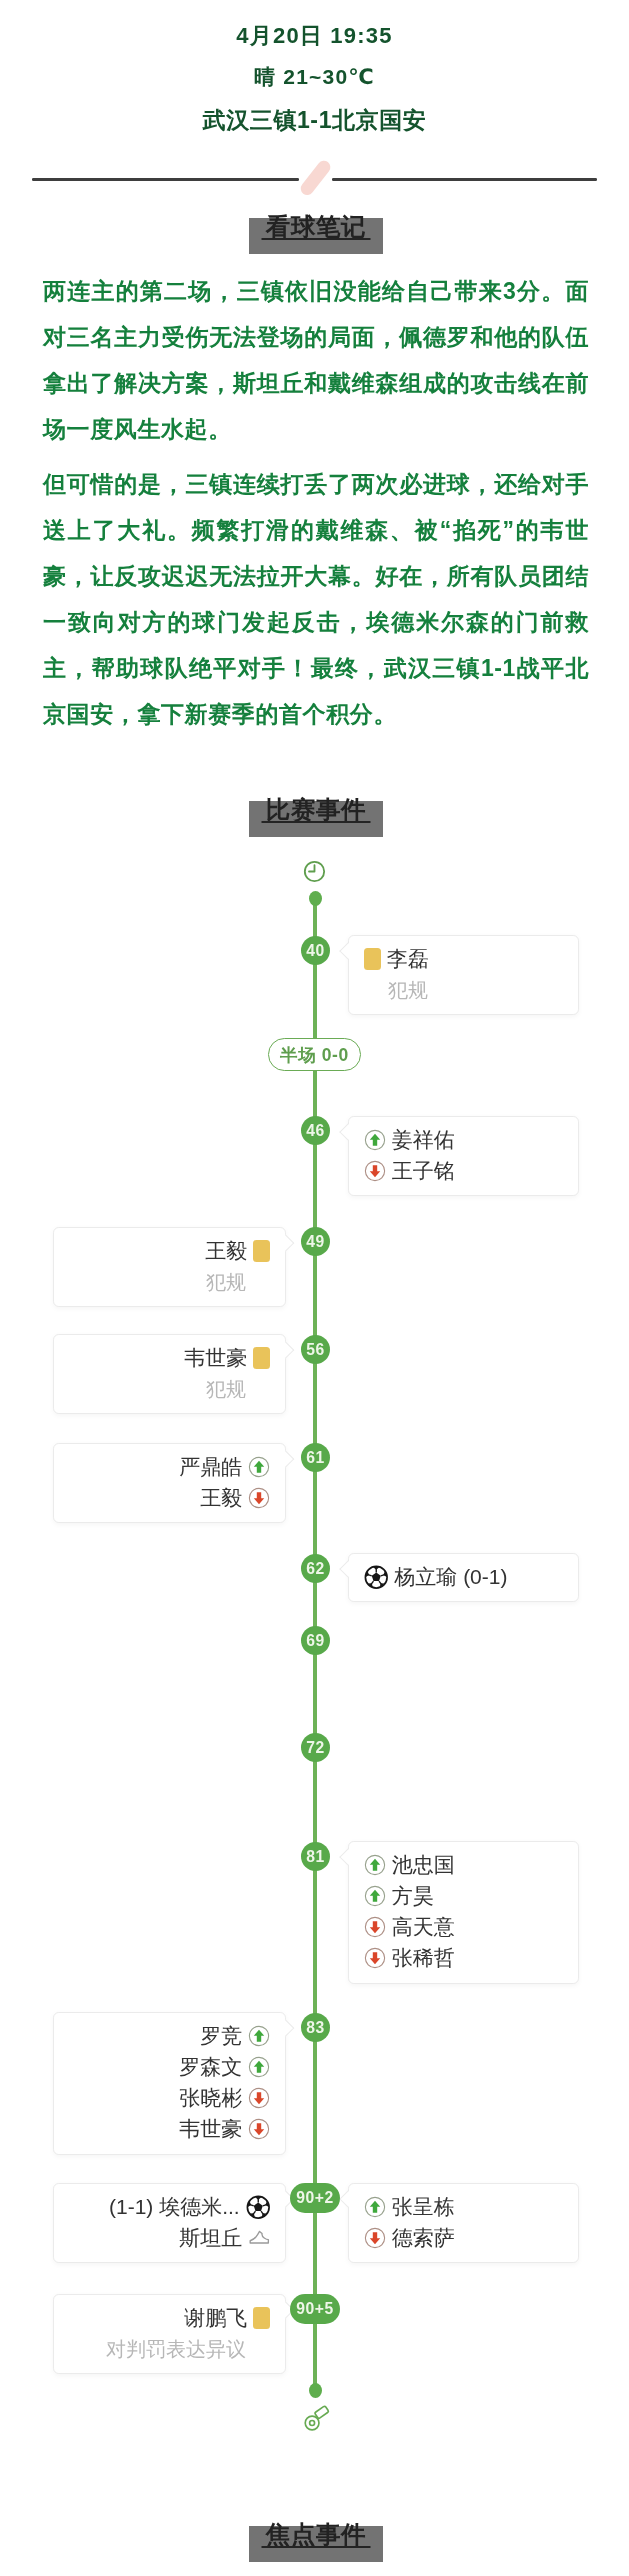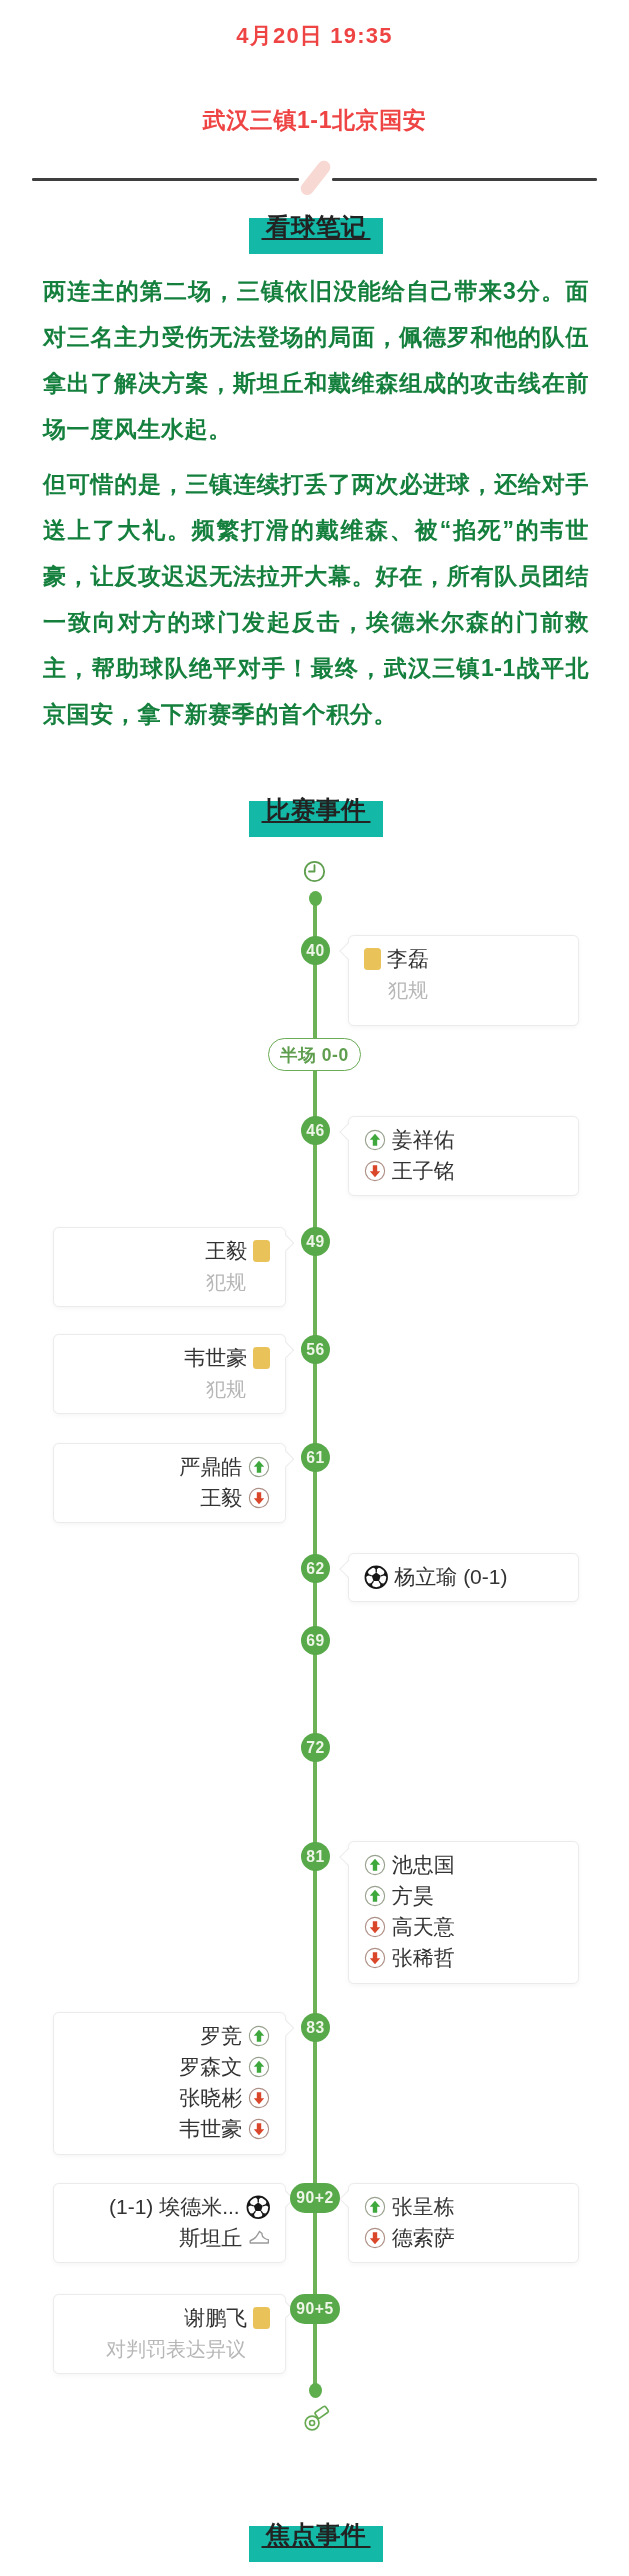--- a/index.html
+++ b/index.html
@@ -1,34 +1,34 @@
 <!DOCTYPE html>
 <html style="font-size:9.3px"><head>
 <meta charset="utf-8">
 <style>
   *{margin:0;padding:0;box-sizing:border-box}
   html,body{background:#fff}
   body{font-family:"Liberation Sans","DejaVu Sans",sans-serif;}
   .page{position:relative;width:629px;height:2576px;margin:0 auto;background:#fff;overflow:hidden;}
 
   
-  .hd{position:absolute;left:0;width:100%;text-align:center;font-weight:700;color:#ef4444;}
+  .hd{position:absolute;left:0;width:100%;text-align:center;font-weight:700;color:#14532d;}
   .hd-date{top:21px;font-size:22px;letter-spacing:1.2px;}
   .hd-weather{top:63px;font-size:21px;letter-spacing:1.2px;}
   .hd-score{top:105px;font-size:23px;letter-spacing:0.6px;}
 
   
   .divider{position:absolute;top:178px;left:0;width:100%;height:2.9px;}
   .dv-line{position:absolute;top:0;height:2.9px;background:#3e3e3e;border-radius:1.2px;}
   .dv-l{left:32px;width:267px;}
   .dv-r{left:332px;width:265px;}
   .brush{position:absolute;left:309px;top:-20px;width:13.4px;height:40px;border-radius:7px;background:#f8d8d2;transform:rotate(38deg);}
 
   
-  .sec-title{position:absolute;left:249px;width:134px;height:36px;background:#14b8a6;}
+  .sec-title{position:absolute;left:249px;width:134px;height:36px;background:#737373;}
   .hl-text{position:absolute;left:50%;transform:translateX(-50%);top:-8.2px;font-size:24.5px;font-weight:700;color:#222;white-space:nowrap;letter-spacing:0.6px;}
   .hl-underline{position:absolute;left:50%;transform:translateX(-50%);top:20.4px;width:109px;height:1.7px;background:#242424;}
   .t-notes{top:218px}.t-events{top:801px}.t-focus{top:2526px}
 
   
   .para{position:absolute;left:43px;width:546px;font-size:23px;line-height:46px;font-weight:700;color:#15803d;letter-spacing:0.6px;text-align:justify;}
   .p1{top:268px}.p2{top:461px}
 
   
   #timeline{position:absolute;left:0;top:0;width:100%;height:100%;}
@@ -53,20 +53,21 @@
   .card.left .psub{margin-right:24px;}
   .ycard{display:inline-block;width:17px;height:21.5px;border-radius:3.5px;background:#e9c35a;flex:0 0 auto;}
   svg{display:block}
 </style>
 </head>
 <body>
 
 <div class="page">
 
   <div class="hd hd-date">4月20日 19:35</div>
+  <div class="hd hd-weather">晴 21~30℃</div>
   <div class="hd hd-score">武汉三镇1-1北京国安</div>
 
   <div class="divider">
     <span class="dv-line dv-l"></span>
     <span class="brush"></span>
     <span class="dv-line dv-r"></span>
   </div>
 
   <div class="sec-title t-notes">
     <span class="hl-text">看球笔记</span>
@@ -100,21 +101,21 @@
     <div class="tl-ico" style="left:300px;top:2401px">
       <svg viewBox="0 0 60 60" width="33" height="33">
         <g fill="#fff" stroke="#67aa52" stroke-width="3" stroke-linejoin="round">
           <rect x="28" y="14" width="23" height="13" rx="3" transform="rotate(-35 39.5 20.5)"></rect>
           <circle cx="22" cy="40" r="12.5"></circle>
           <circle cx="22" cy="40" r="4.5"></circle>
         </g>
       </svg>
     </div>
   <div class="node circ" style="top: 936px;">40</div>
-      <div class="card right" style="top: 935px; height: 91px; left: 348px; width: 231px;">
+      <div class="card right" style="top: 935px; height: 80px; left: 348px; width: 231px;">
         <span class="ptr"></span>
         <div class="crow">
           <span class="ycard"></span>
           <span class="pname">李磊</span>
         </div>
         <div class="crow">
           <span class="psub">犯规</span>
         </div>
       </div>
       <div class="node circ" style="top: 1116px;">46</div>

